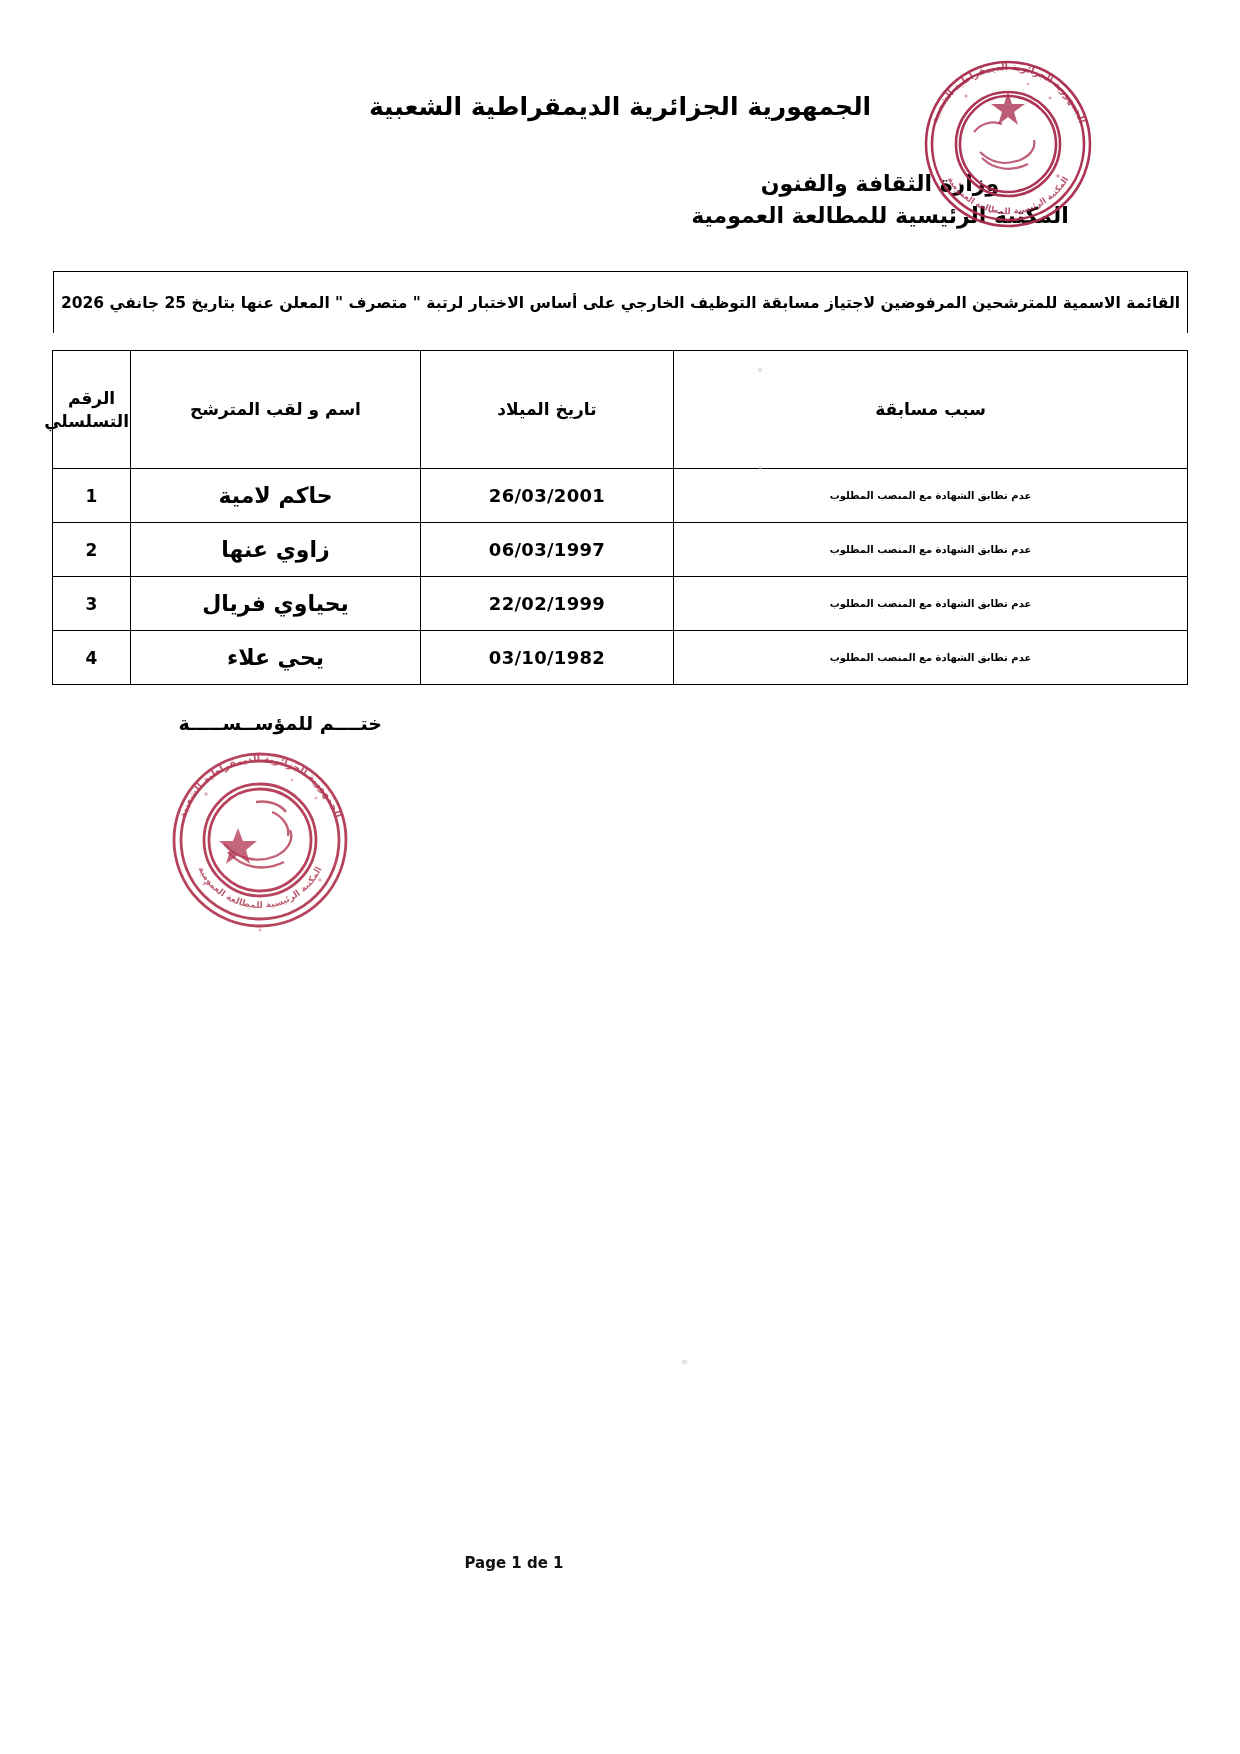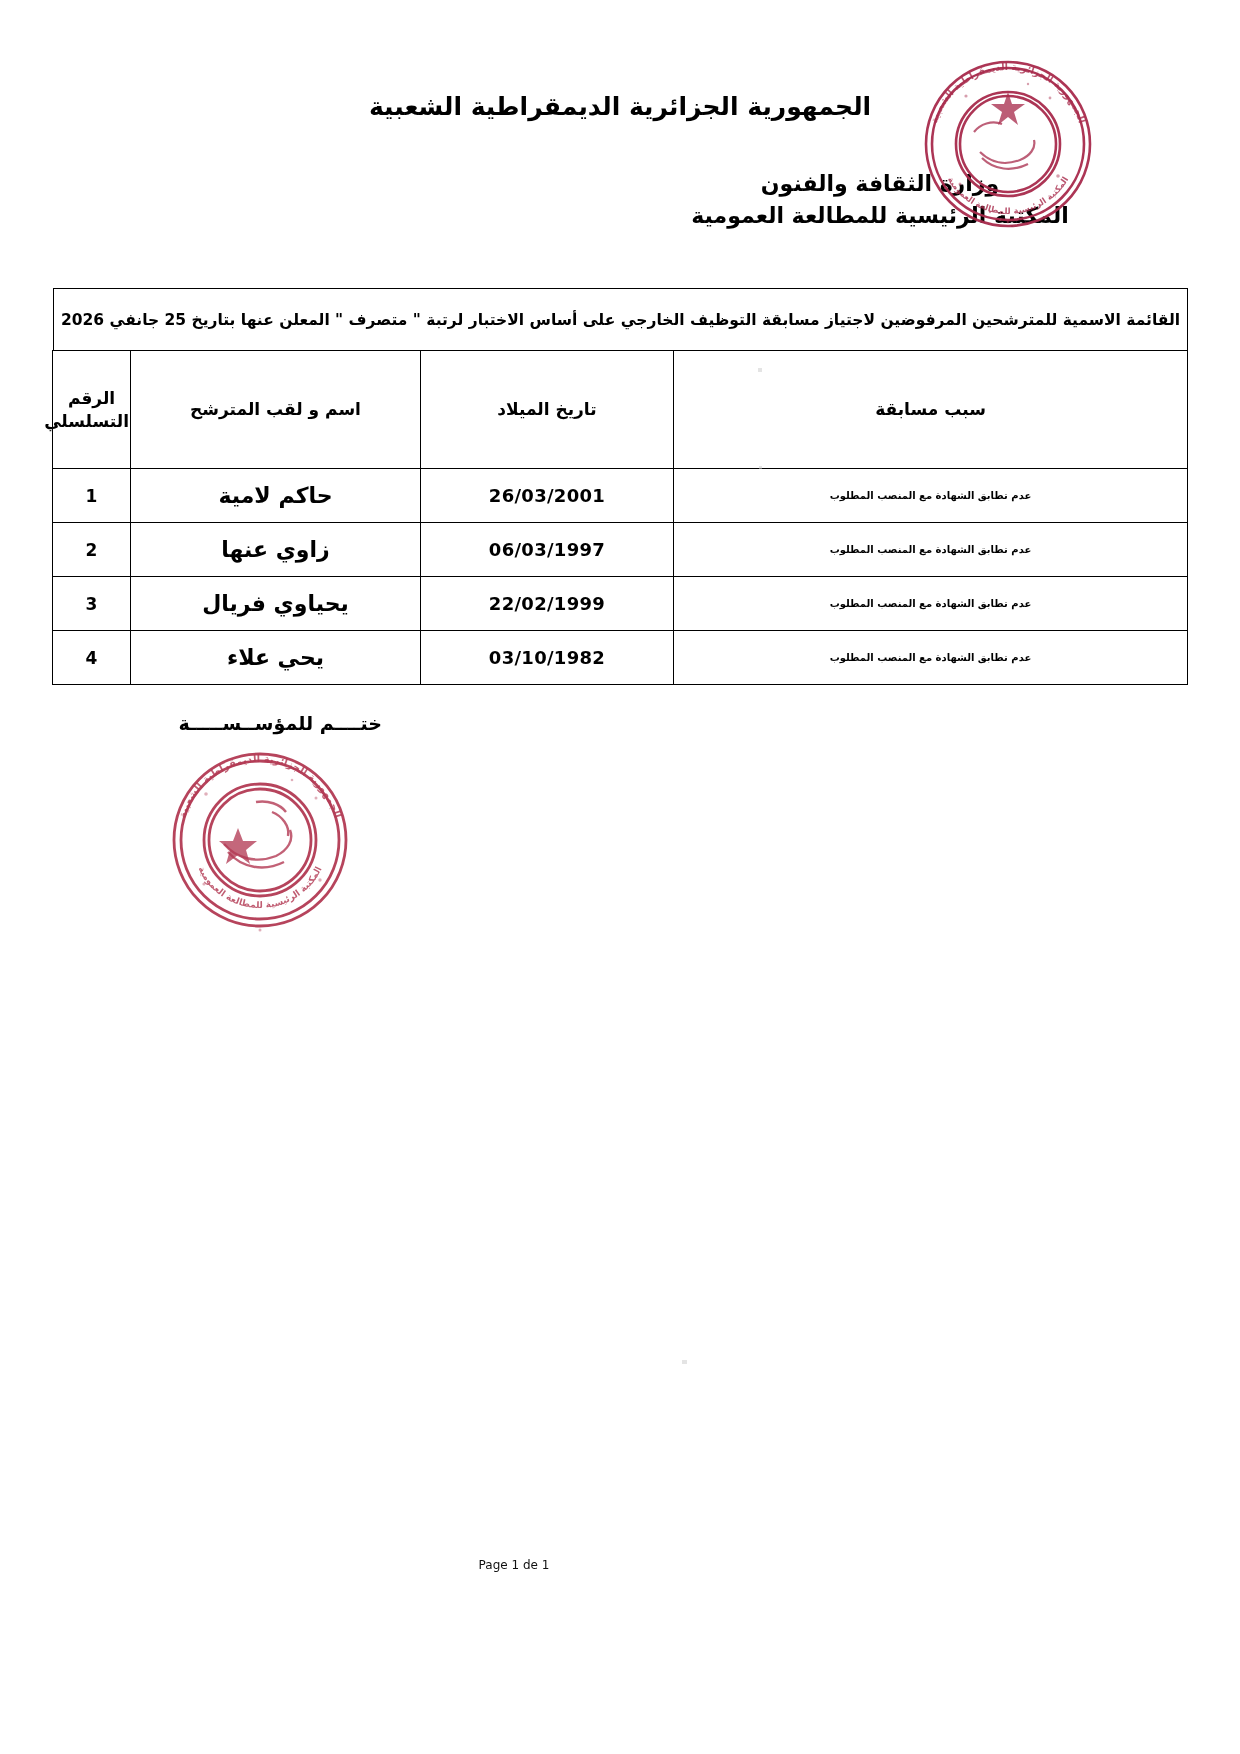--- a/index.html
+++ b/index.html
@@ -60,21 +60,21 @@
     top: 740px;
     left: 160px;
     width: 200px;
     height: 200px;
   }
   .stamp svg { width: 100%; height: 100%; display: block; }
 
   
   .doc-title {
     position: absolute;
-    top: 288px;
+    top: 271px;
     right: 52px;
     width: 1135px;
     height: 62px;
     border: 1.6px solid #000;
     border-bottom: none;
     display: flex;
     align-items: center;
     justify-content: center;
     padding: 16px 14px;
     text-align: center;
@@ -131,22 +131,22 @@
     white-space: nowrap;
   }
 
   
   .footer {
     position: absolute;
     bottom: 182px;
     left: 0;
     width: 1028px;
     text-align: center;
-    font-size: 12px;
-    font-weight: normal;
+    font-size: 15px;
+    font-weight: bold;
     direction: ltr;
     color: #111;
   }
 
   
   .speck {
     position: absolute;
     background: #c9c9c9;
     opacity: .5;
     z-index: 1;

